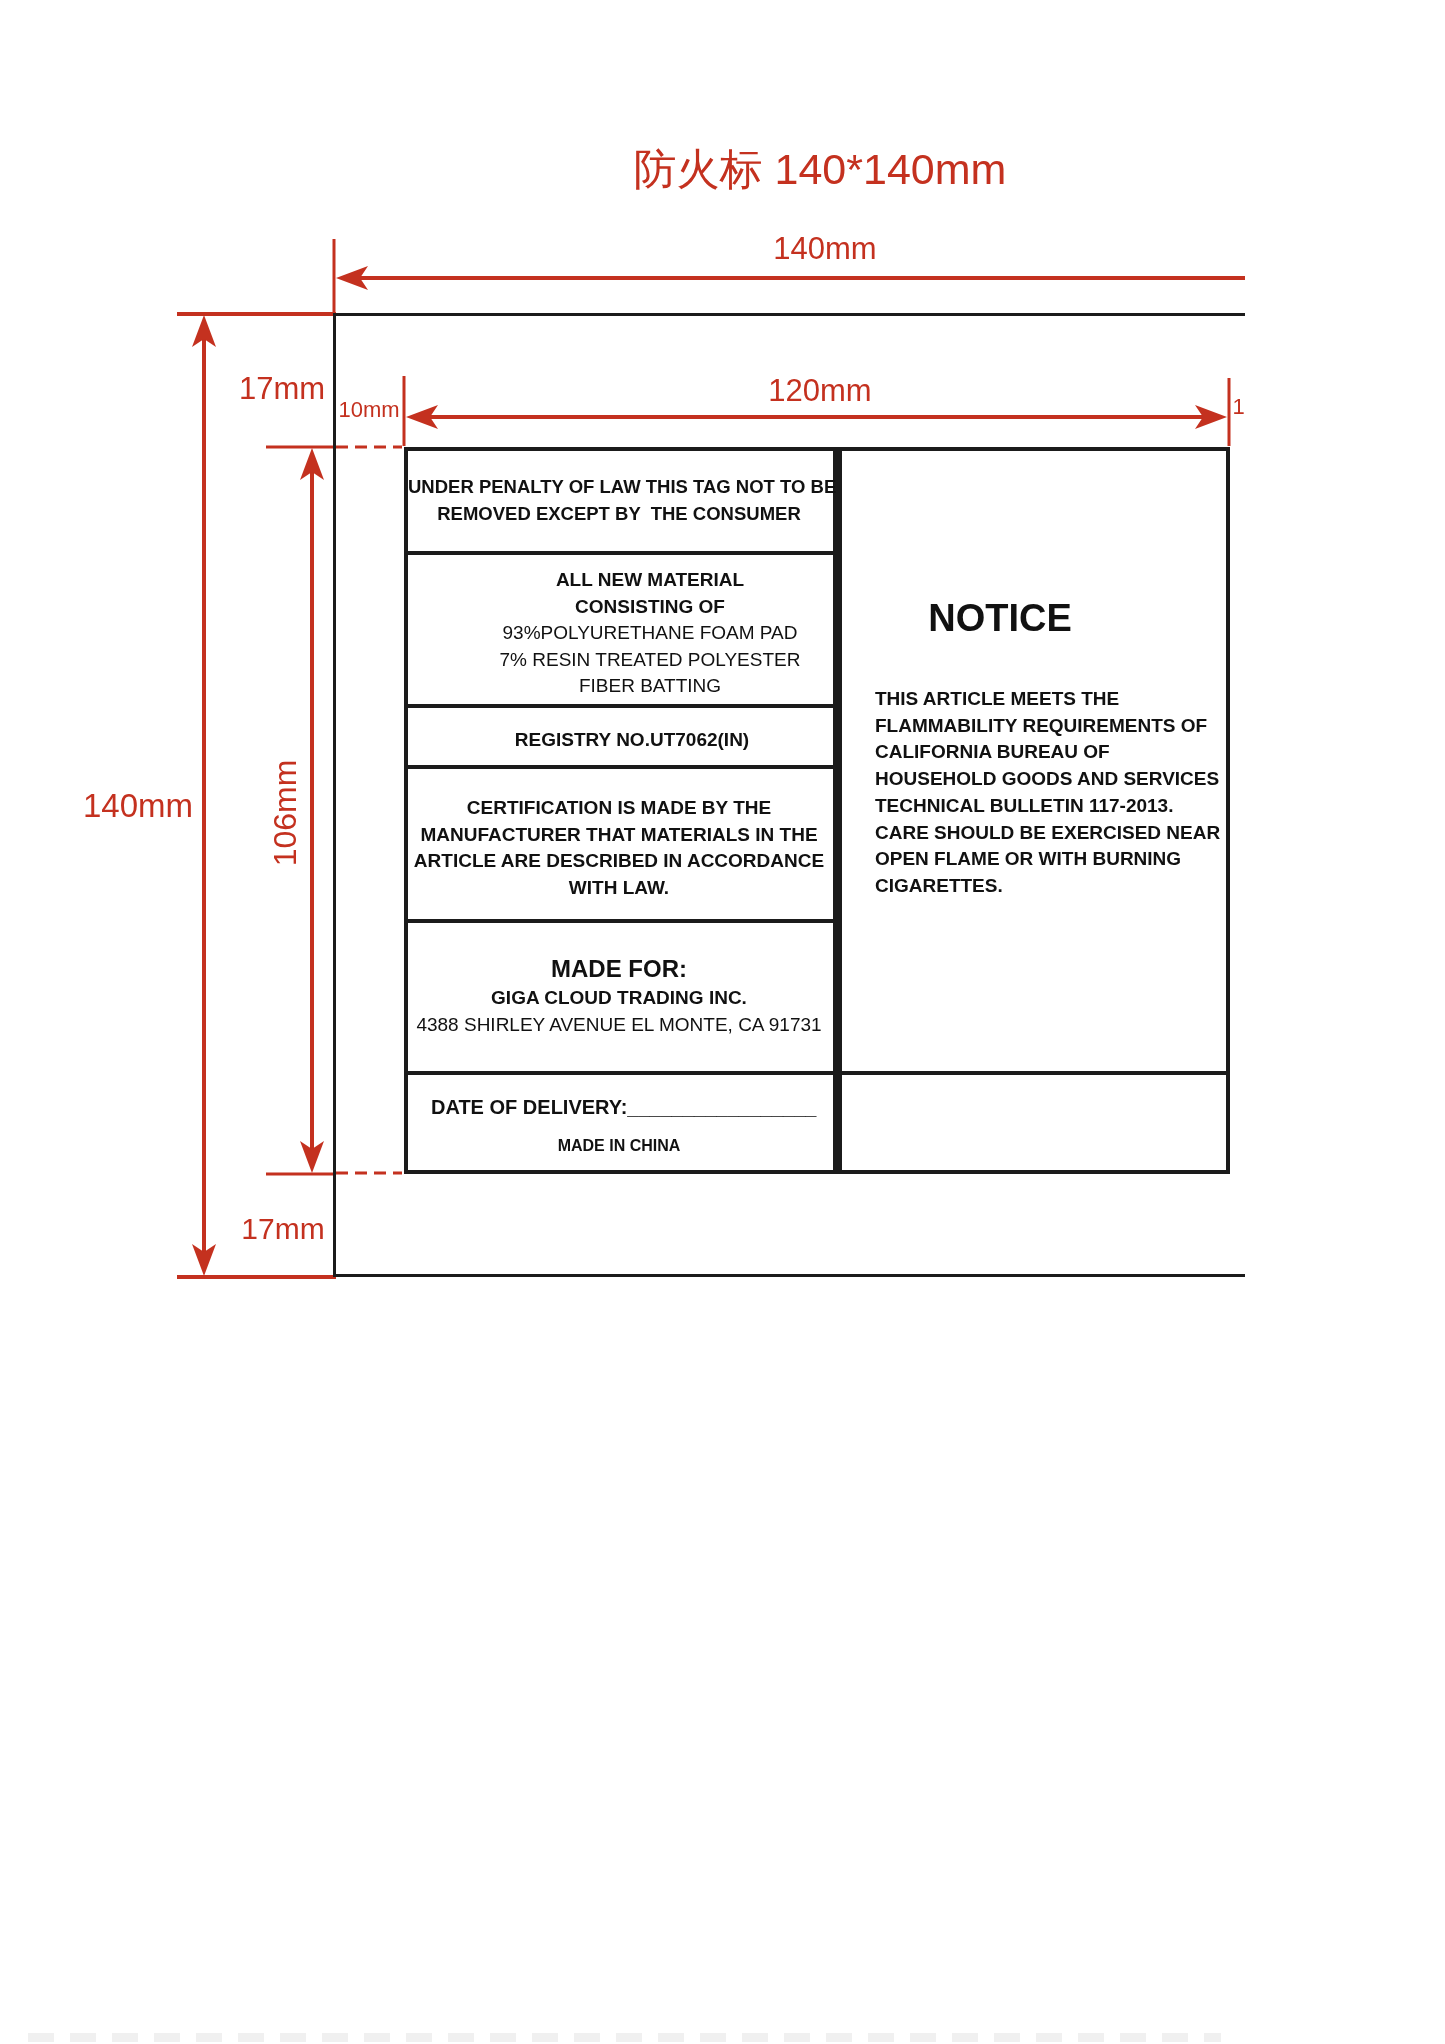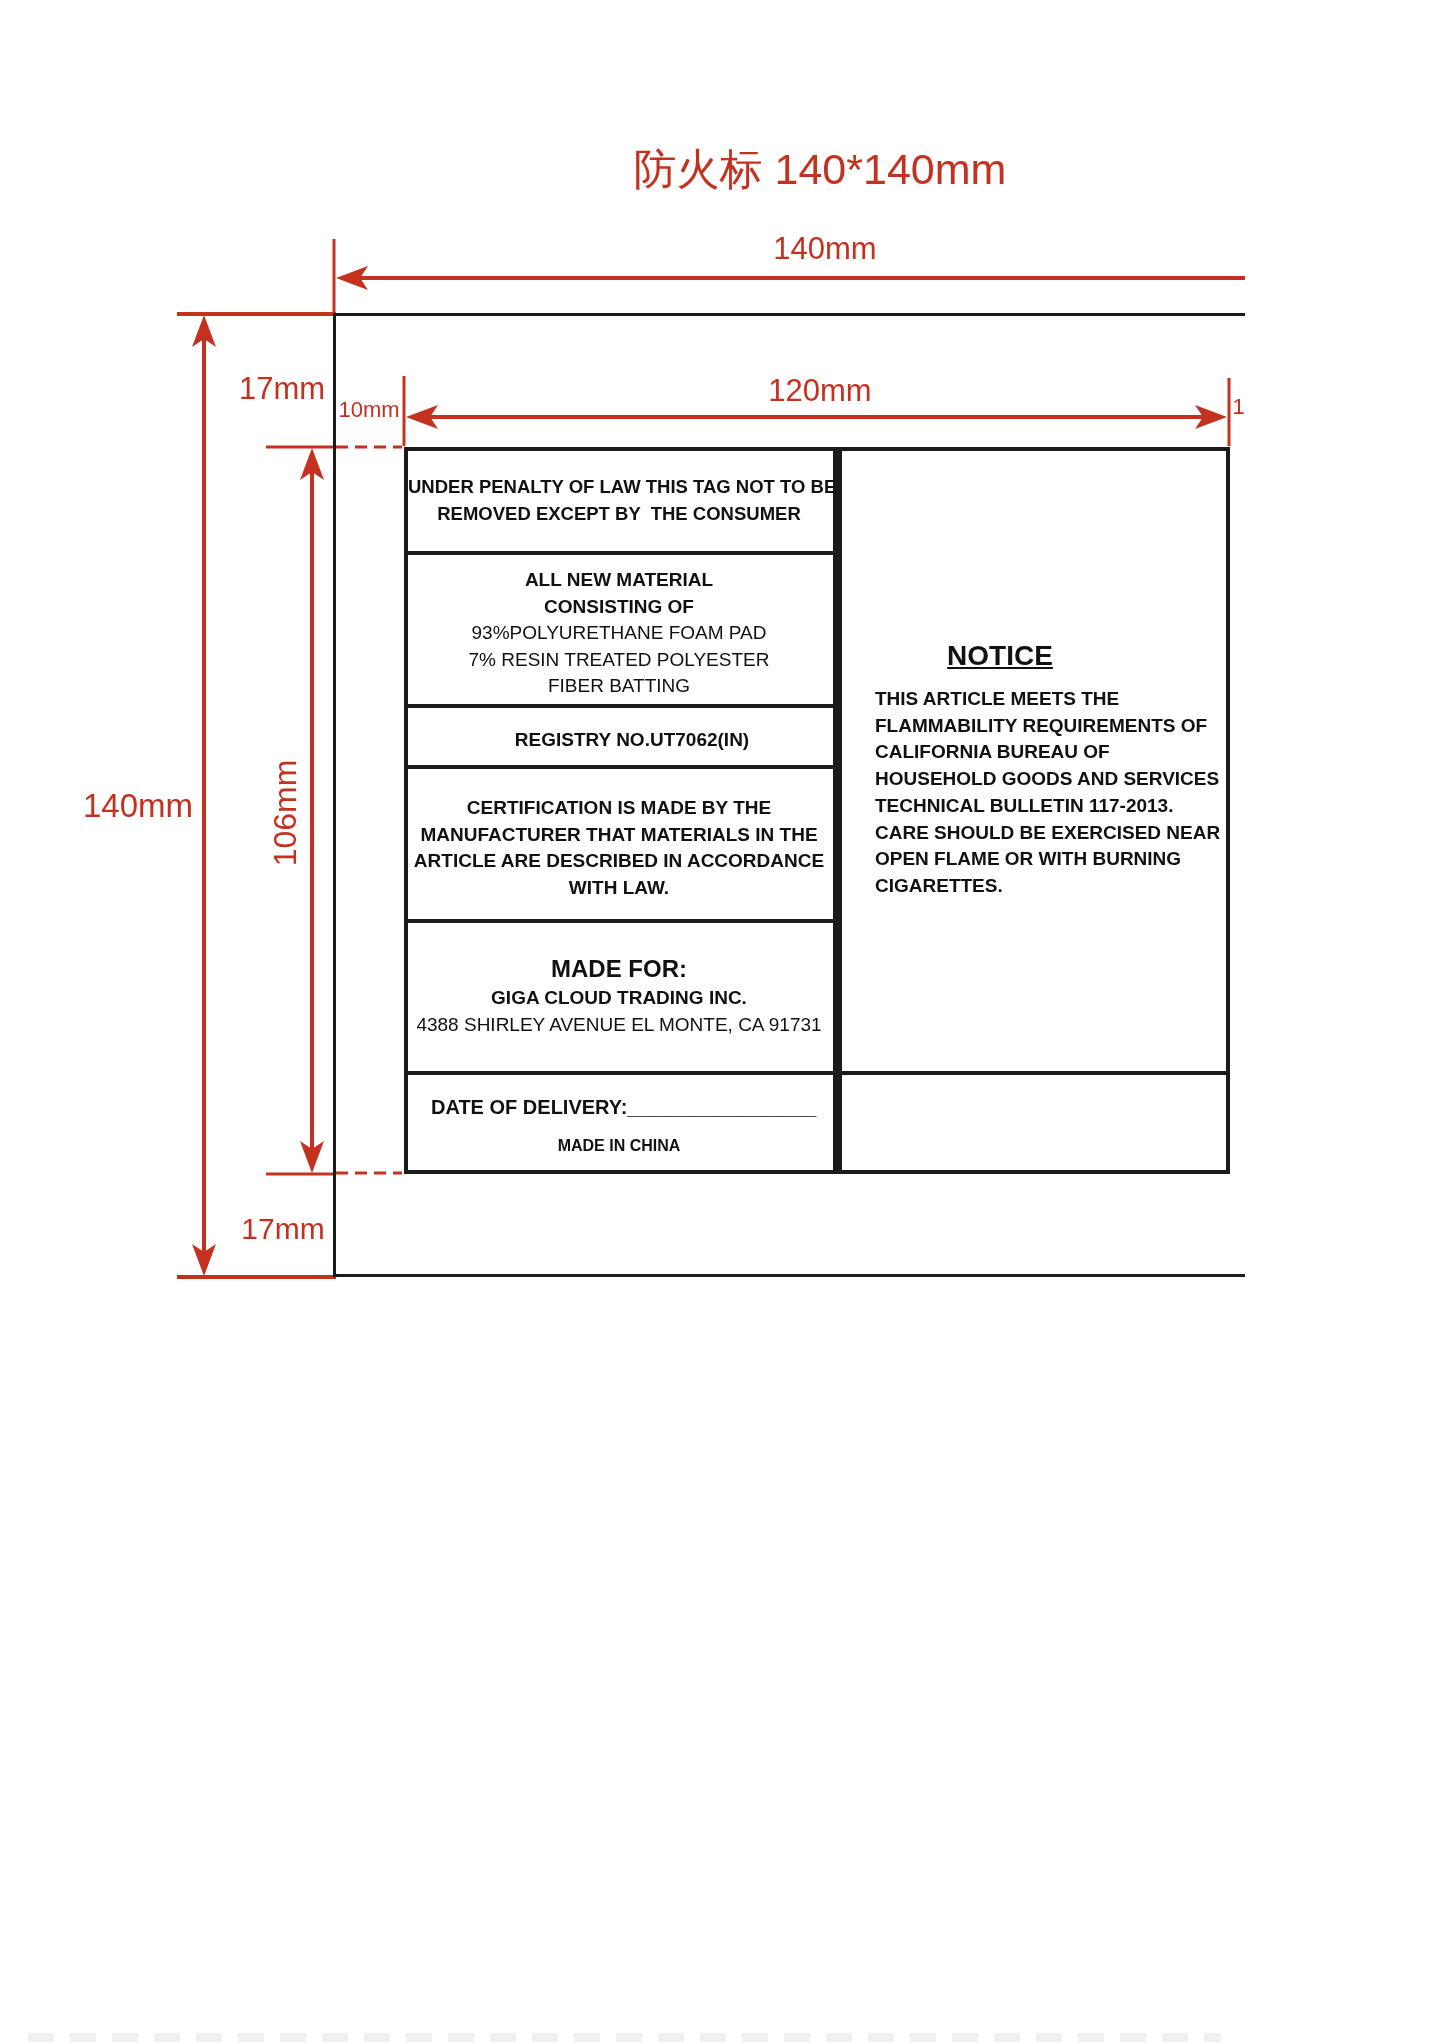--- a/index.html
+++ b/index.html
@@ -82,21 +82,21 @@
   <div class="hline" style="left:404px;top:765px;width:430px;"></div>
   <div class="hline" style="left:404px;top:919px;width:430px;"></div>
   <div class="hline" style="left:404px;top:1071px;width:430px;"></div>
   <div class="hline" style="left:842px;top:1071px;width:388px;"></div>
 
   <div class="sec" style="top:474px;">
     <div class="ln" style="font-size:18.5px;">UNDER PENALTY OF LAW THIS TAG NOT TO BE</div>
     <div class="ln" style="font-size:18.5px;">REMOVED EXCEPT BY  THE CONSUMER</div>
   </div>
 
-  <div class="sec" style="top:567px;">
+  <div class="sec" style="top:567px;padding-left:31px;">
     <div class="ln">ALL NEW MATERIAL</div>
     <div class="ln">CONSISTING OF</div>
     <div class="ln reg">93%POLYURETHANE FOAM PAD</div>
     <div class="ln reg">7% RESIN TREATED POLYESTER</div>
     <div class="ln reg">FIBER BATTING</div>
   </div>
 
   <div class="sec" style="top:727px;padding-left:13px;">
     <div class="ln">REGISTRY NO.UT7062(IN)</div>
   </div>
@@ -112,21 +112,21 @@
     <div class="ln" style="font-size:24px;line-height:32px;margin-bottom:0;">MADE FOR:</div>
     <div class="ln">GIGA CLOUD TRADING INC.</div>
     <div class="ln reg">4388 SHIRLEY AVENUE EL MONTE, CA 91731</div>
   </div>
 
   <div class="sec" style="top:1093px;">
     <div class="ln" style="text-align:left;padding-left:23px;font-size:20px;line-height:28px;margin-bottom:12px;">DATE OF DELIVERY:_________________</div>
     <div class="ln" style="font-size:16px;">MADE IN CHINA</div>
   </div>
 
-  <div class="rbody center" style="left:845px;top:640px;width:310px;font-size:28px;font-weight:bold;text-decoration:underline;">NOTICE</div>
+  <div class="rbody center" style="left:845px;top:597px;width:310px;font-size:38px;font-weight:bold;">NOTICE</div>
   <div class="rbody" style="left:875px;top:686px;width:350px;">
     <div class="ln" style="line-height:26.7px;">THIS ARTICLE MEETS THE</div>
     <div class="ln" style="line-height:26.7px;">FLAMMABILITY REQUIREMENTS OF</div>
     <div class="ln" style="line-height:26.7px;">CALIFORNIA BUREAU OF</div>
     <div class="ln" style="line-height:26.7px;">HOUSEHOLD GOODS AND SERVICES</div>
     <div class="ln" style="line-height:26.7px;">TECHNICAL BULLETIN 117-2013.</div>
     <div class="ln" style="line-height:26.7px;">CARE SHOULD BE EXERCISED NEAR</div>
     <div class="ln" style="line-height:26.7px;">OPEN FLAME OR WITH BURNING</div>
     <div class="ln" style="line-height:26.7px;">CIGARETTES.</div>
   </div>

